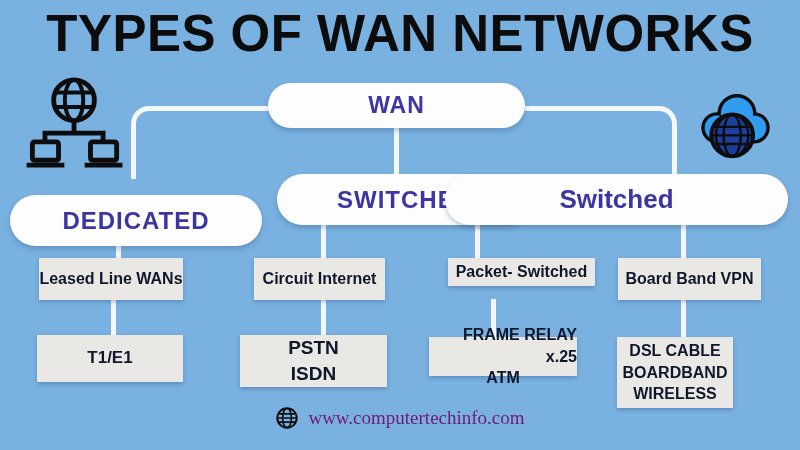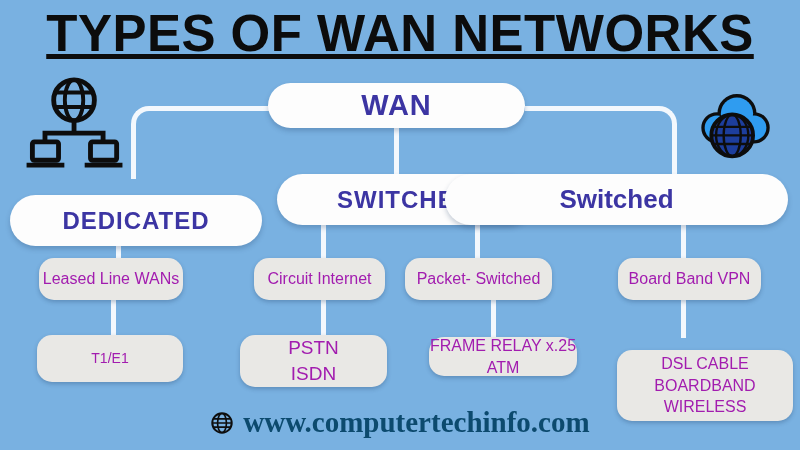--- a/index.html
+++ b/index.html
@@ -8,21 +8,20 @@
     width:800px;height:450px;
     background:#79b1e1;
     overflow:hidden;
     font-family:"Liberation Sans", sans-serif;
   }
   .title{
     position:absolute;top:4px;left:0;width:800px;
     text-align:center;
     font-size:51px;font-weight:800;letter-spacing:0.5px;
     color:#0c0c0c;
-    text-decoration:underline;
   }
   
   .line{position:absolute;background:#f3f8fd;z-index:1;}
   .vline{width:5px;}
   .elbow{position:absolute;background:transparent;z-index:1;}
   .elbow-left{
     left:131px;top:106px;width:137px;height:68px;
     border-top:5px solid #f3f8fd;border-left:5px solid #f3f8fd;
     border-top-left-radius:18px;
   }
@@ -36,49 +35,48 @@
     position:absolute;z-index:2;
     background:#fdfdfd;border-radius:28px;
     display:flex;align-items:center;justify-content:center;
     color:#3c35a3;font-weight:bold;
     box-shadow:0 3px 5px rgba(30,60,100,0.25);
   }
   .gbox{
     position:absolute;z-index:2;
     background:#e9e8e5;
     display:flex;flex-direction:column;align-items:center;justify-content:center;
-    color:#a21caf;font-weight:normal;
+    color:#0f172a;font-weight:bold;
     box-shadow:0 2px 4px rgba(30,60,100,0.3);
     line-height:1.35;
     text-align:center;
-    border-radius:15px;
-  }
-  .pill-wan{left:268px;top:83px;width:257px;height:45px;font-size:29px;letter-spacing:1px;}
+  }
+  .pill-wan{left:268px;top:83px;width:257px;height:45px;font-size:23px;letter-spacing:1px;}
   .pill-dedicated{left:10px;top:174px;width:252px;height:51px;font-size:24px;letter-spacing:1px;margin-top:21px;}
   .pill-switched{left:277px;top:174px;width:256px;height:51px;font-size:24px;letter-spacing:1px;}
   .pill-internet{left:445px;top:174px;width:343px;height:51px;font-size:26px;}
   .box-leased{left:39px;top:258px;width:144px;height:42px;font-size:16px;}
   .box-circuit{left:254px;top:258px;width:131px;height:42px;font-size:16px;}
-  .box-packet{left:405px;top:258px;width:147px;height:42px;font-size:16px;}
+  .box-packet{left:448px;top:258px;width:147px;height:28px;font-size:16px;}
   .box-board{left:618px;top:258px;width:143px;height:42px;font-size:16px;}
-  .box-t1e1{left:37px;top:335px;width:146px;height:47px;font-size:14px;}
+  .box-t1e1{left:37px;top:335px;width:146px;height:47px;font-size:17px;}
   .box-pstn{left:240px;top:335px;width:147px;height:52px;font-size:19px;}
   .box-frame{left:429px;top:337px;width:148px;height:39px;font-size:16px;text-align:right;}
-  .box-dsl{left:617px;top:350px;width:176px;height:71px;font-size:16px;}
+  .box-dsl{left:617px;top:337px;width:116px;height:71px;font-size:16px;}
   
   .icon-net{position:absolute;left:20px;top:76px;z-index:2;}
   .icon-cloud{position:absolute;left:696px;top:86px;z-index:2;}
   .footer{
     position:absolute;left:0;top:406px;width:800px;
     display:flex;align-items:center;justify-content:center;gap:9px;
     z-index:2;
   }
   .footer-text{
     font-family:"Liberation Serif", serif;
-    font-weight:bold;font-size:29px;color:#0c4a6e;
+    font-weight:normal;font-size:19px;color:#701a75;
   }
 </style>
 </head>
 <body>
 
 <div id="stage">
 
   <div class="title">TYPES OF WAN NETWORKS</div>
 
   <div class="icon-net">

